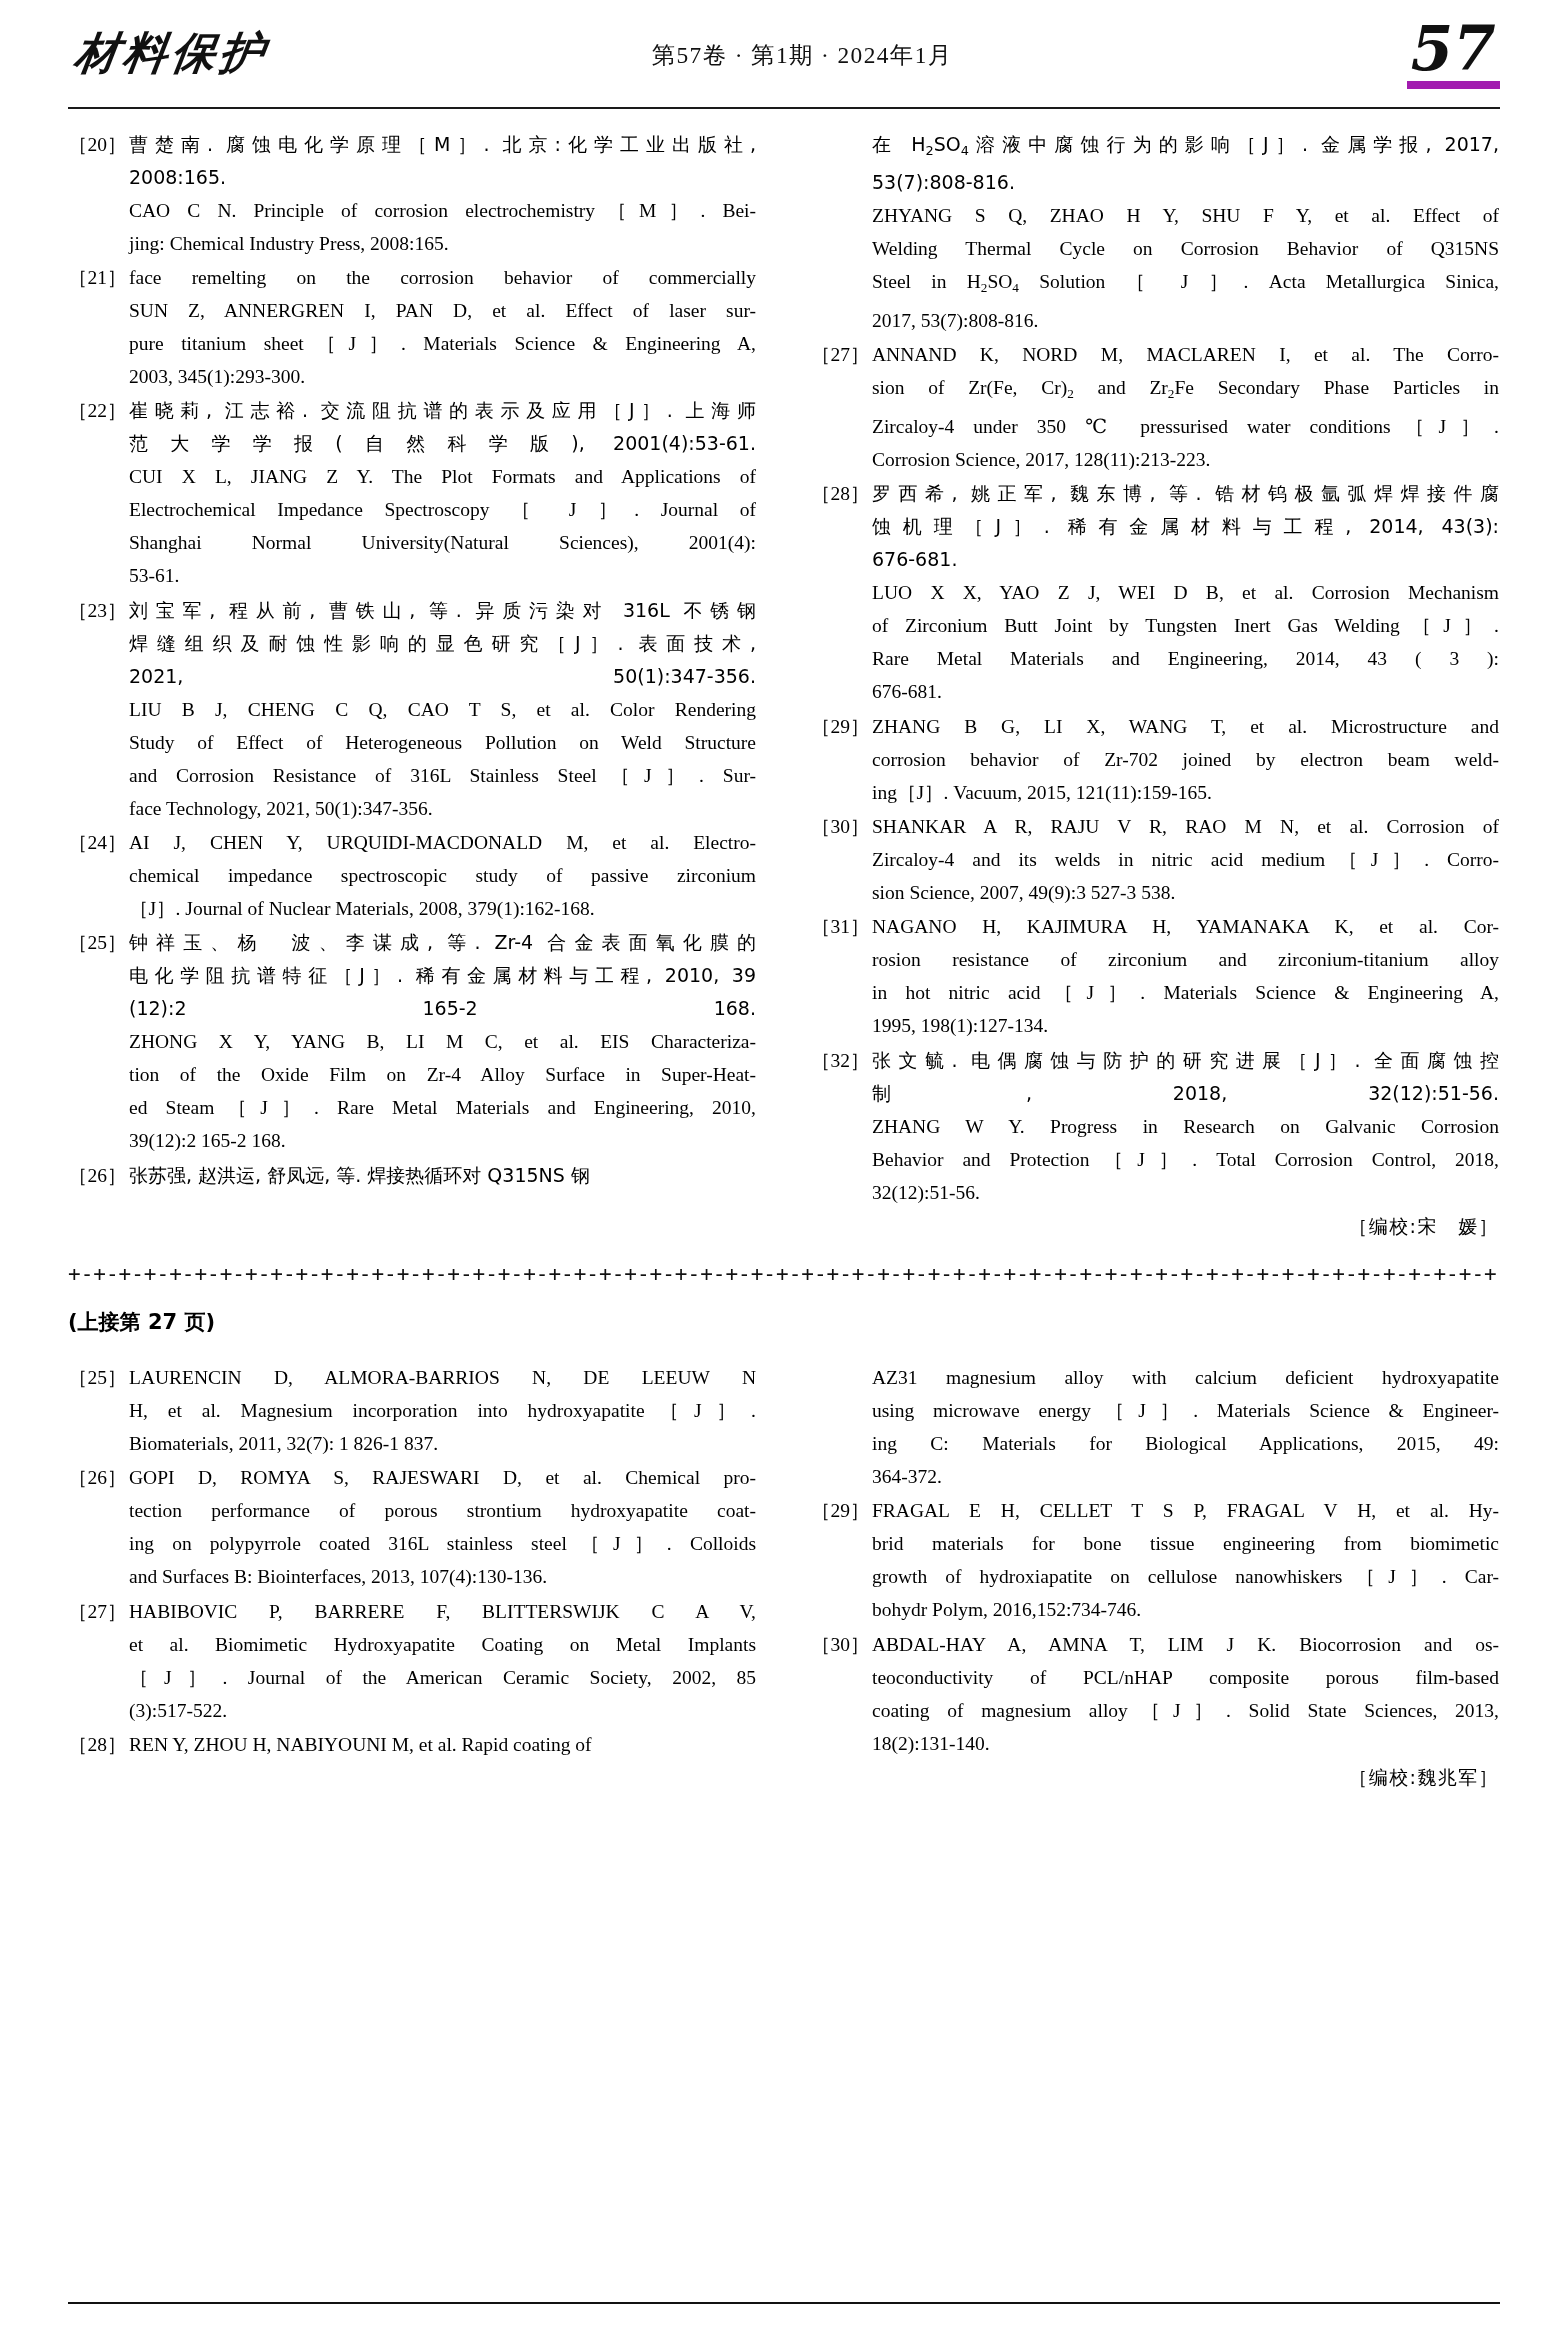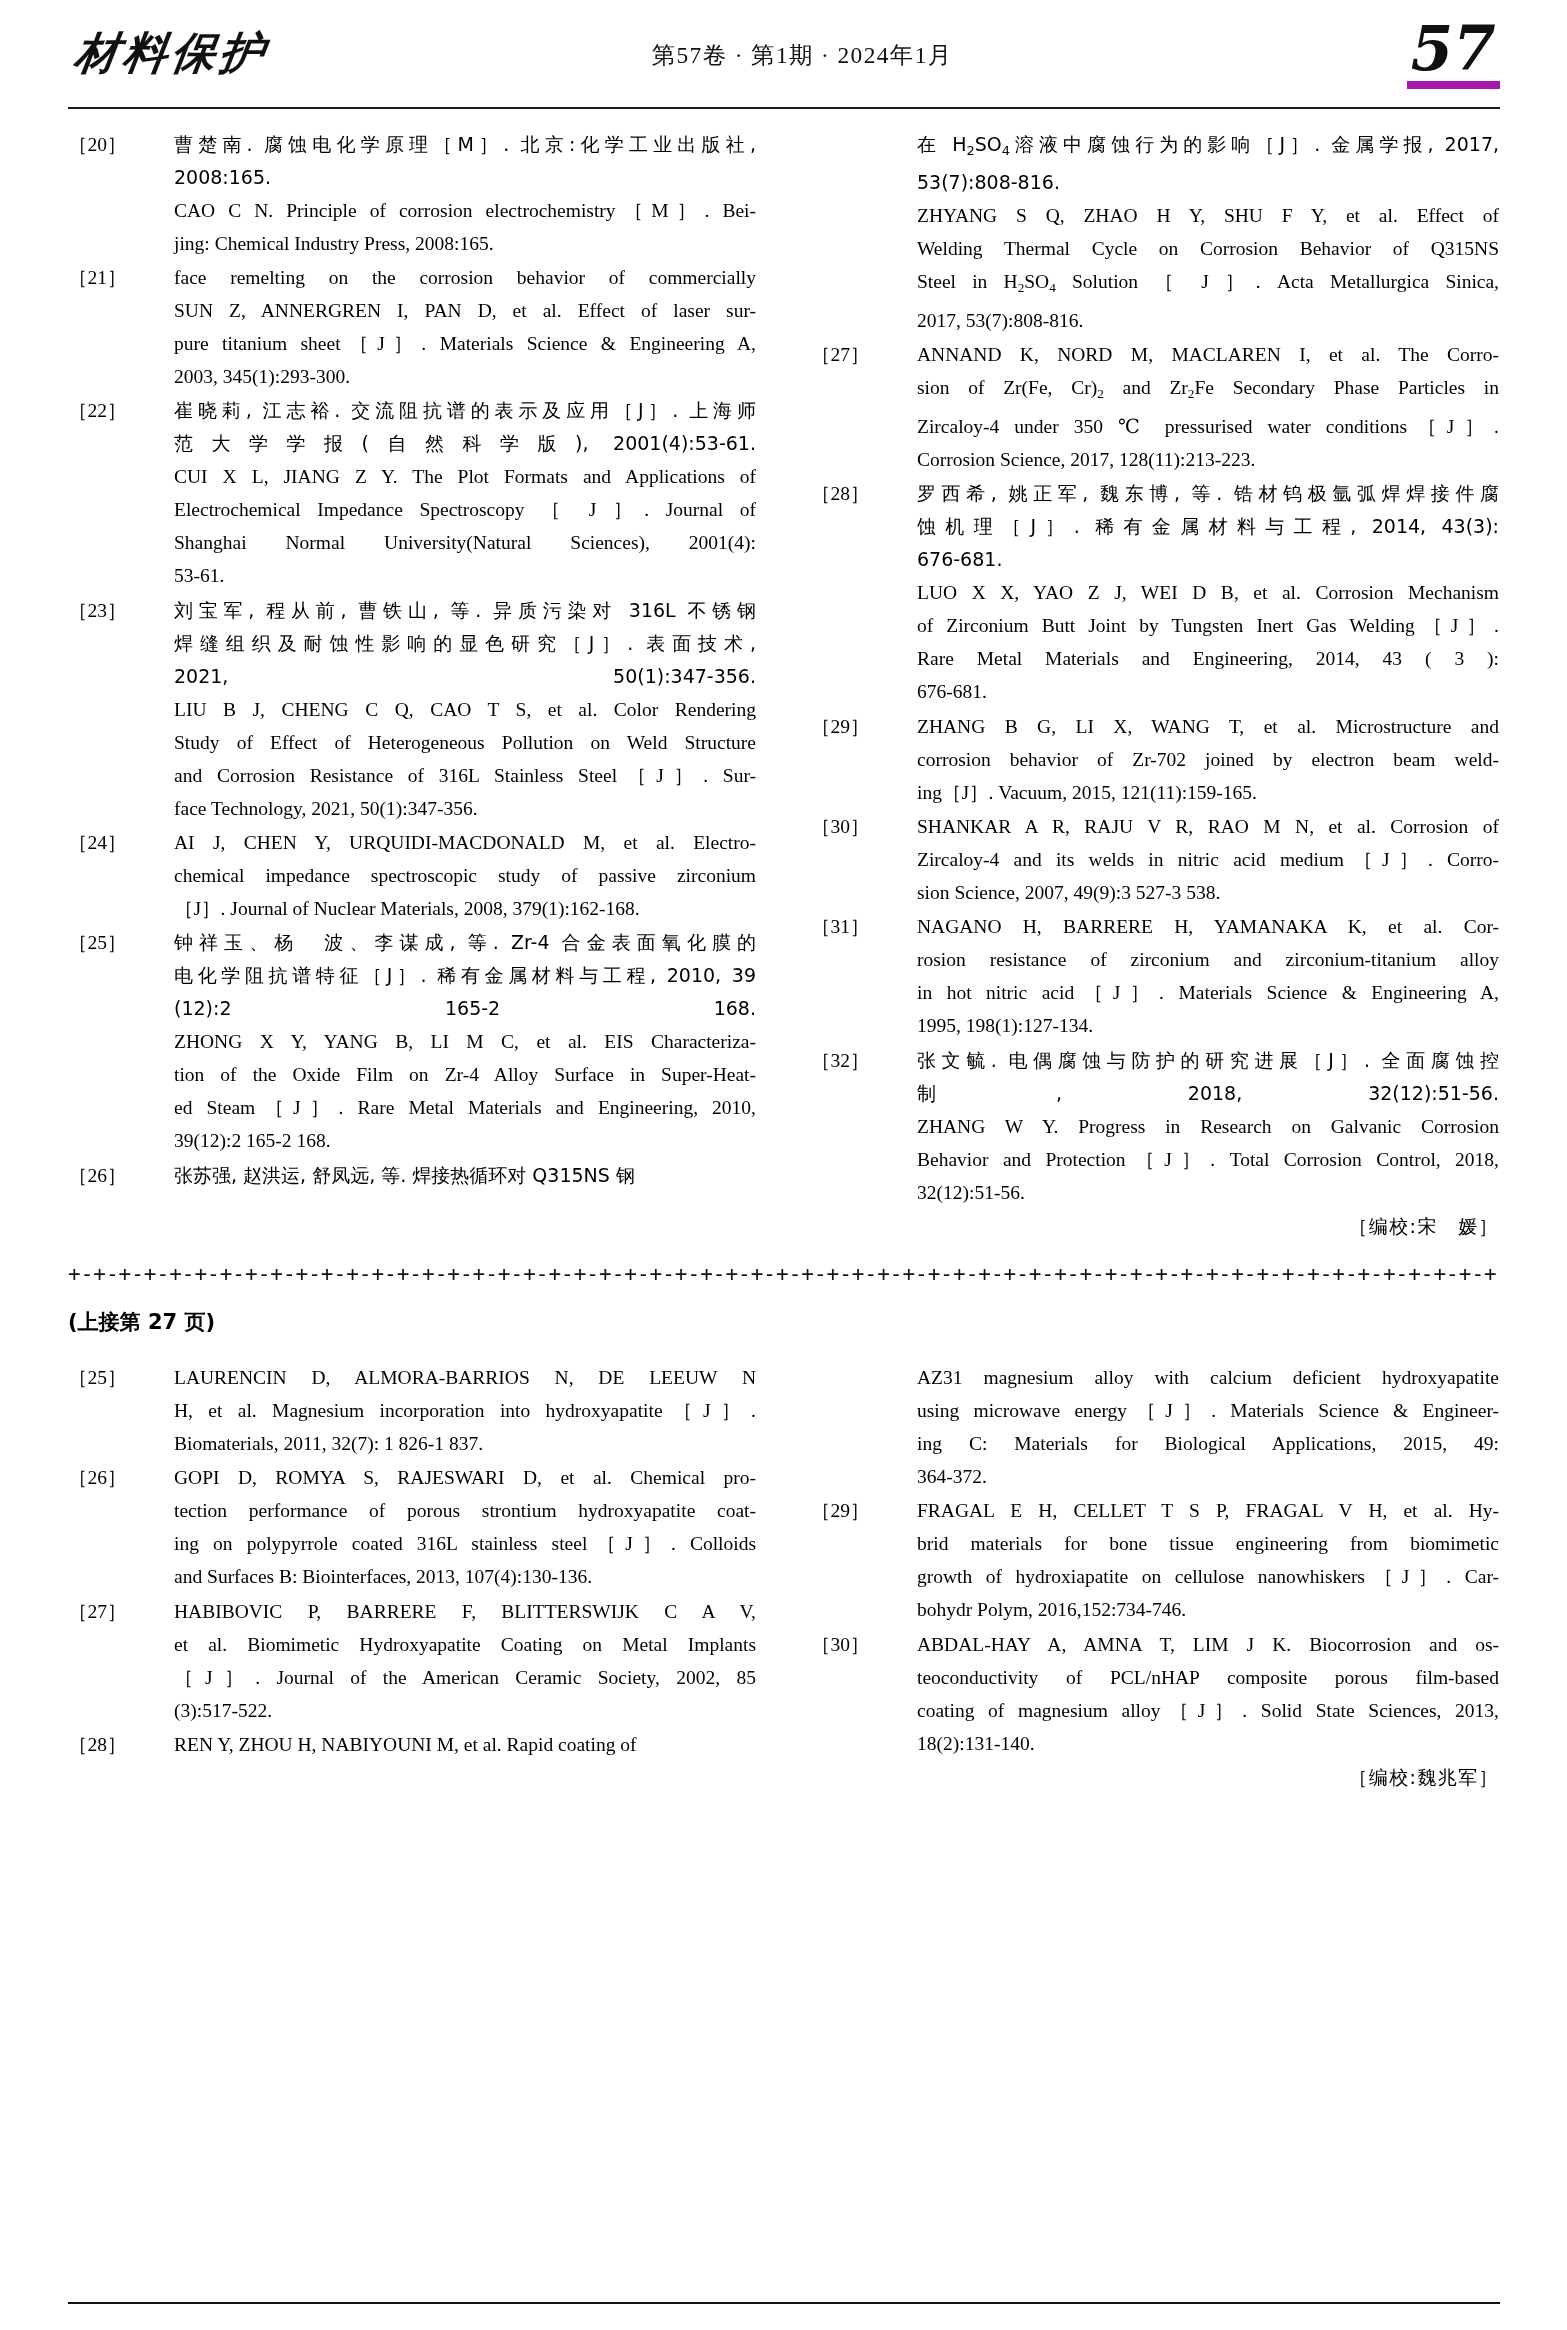--- a/index.html
+++ b/index.html
@@ -75,21 +75,20 @@
     margin-top: 18.5px;
   }
   .col {
     width: 688px;
   }
 
   .ref {
     display: flex;
     align-items: flex-start;
     margin-bottom: 1.4px;
-    gap: 45px;
   }
   .ref-num {
     width: 61px;
     flex: 0 0 61px;
     font-size: 19.5px;
     line-height: 33px;
     letter-spacing: 0px;
     white-space: nowrap;
   }
   .ref-body {
@@ -285,21 +284,21 @@
           <div class="ref-num">［30］</div>
           <div class="ref-body">
             <div class="ref-line en justify-full">SHANKAR A R, RAJU V R, RAO M N, et al. Corrosion of</div>
             <div class="ref-line en justify-full">Zircaloy-4 and its welds in nitric acid medium［J］. Corro-</div>
             <div class="ref-line en">sion Science, 2007, 49(9):3 527-3 538.</div>
           </div>
         </div>
         <div class="ref">
           <div class="ref-num">［31］</div>
           <div class="ref-body">
-            <div class="ref-line en justify-full">NAGANO H, BARRERE H, YAMANAKA K, et al. Cor-</div>
+            <div class="ref-line en justify-full">NAGANO H, KAJIMURA H, YAMANAKA K, et al. Cor-</div>
             <div class="ref-line en justify-full">rosion resistance of zirconium and zirconium-titanium alloy</div>
             <div class="ref-line en justify-full">in hot nitric acid［J］. Materials Science &amp; Engineering A,</div>
             <div class="ref-line en">1995, 198(1):127-134.</div>
           </div>
         </div>
         <div class="ref">
           <div class="ref-num">［32］</div>
           <div class="ref-body">
             <div class="ref-line cn justify-full">张文毓. 电偶腐蚀与防护的研究进展［J］. 全面腐蚀控</div>
             <div class="ref-line cn justify-full">制, 2018, 32(12):51-56.</div>

